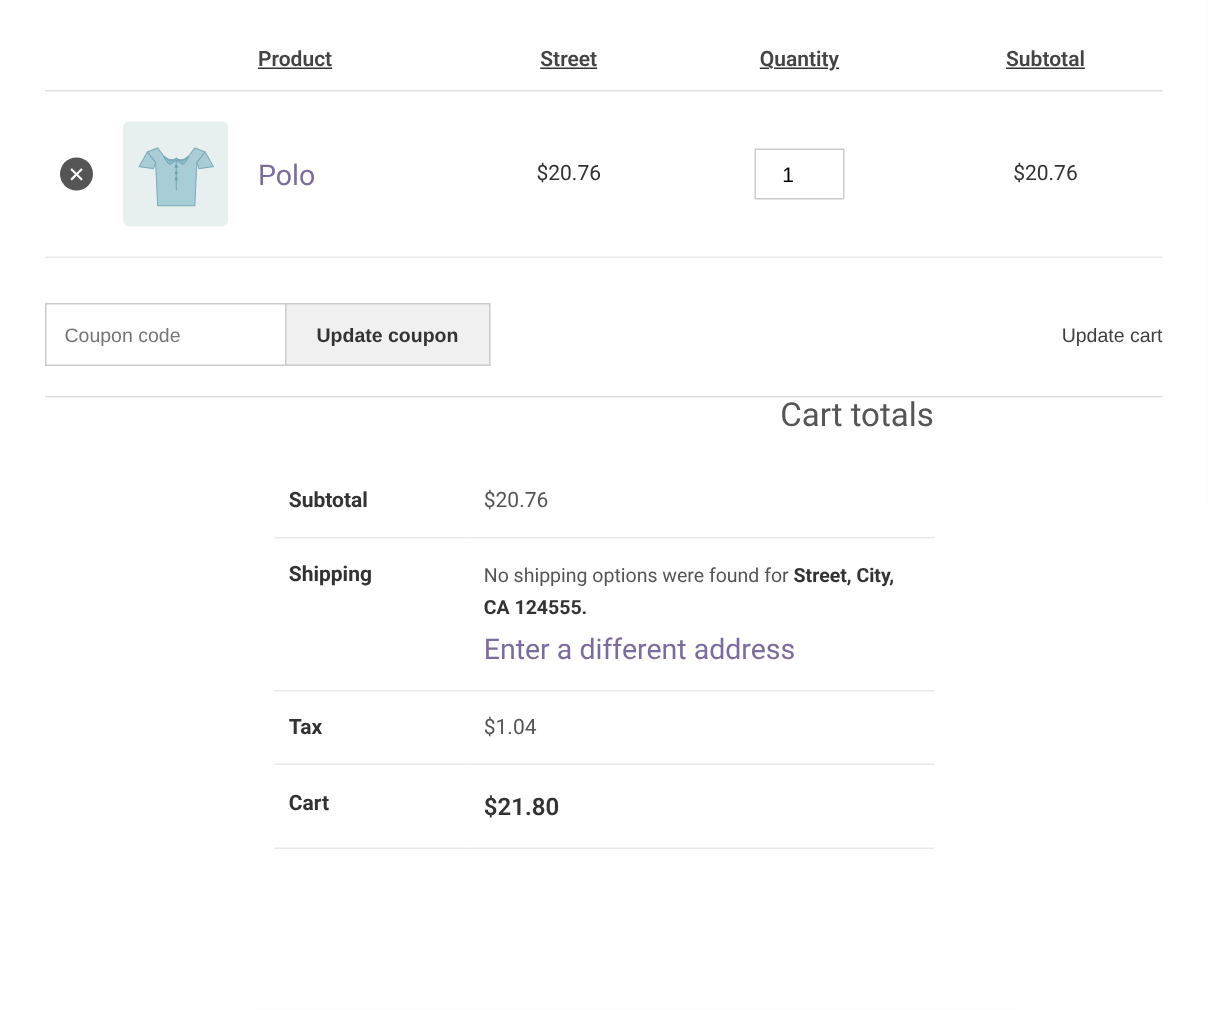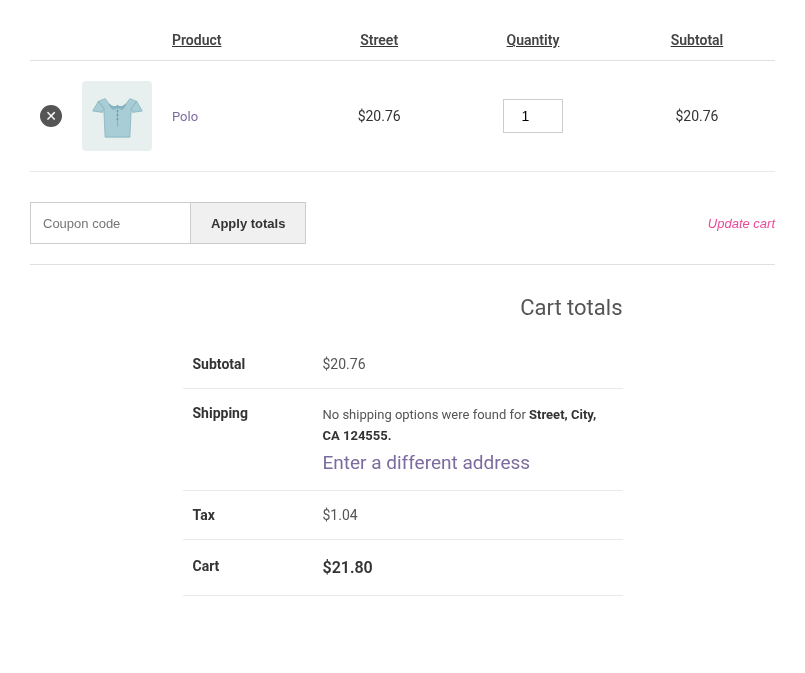--- a/index.html
+++ b/index.html
@@ -79,41 +79,40 @@
       overflow: hidden;
     }
     .polo-svg {
       width: 55px;
       height: 55px;
     }
 
     .product-link {
       color: #7c6b9e;
       text-decoration: none;
-      font-size: 13px;
+      font-size: 19px;
     }
 
     .qty-input {
       width: 60px;
       height: 34px;
       border: 1px solid #ccc;
       text-align: center;
       font-size: 14px;
       padding: 4px;
       outline: none;
     }
 
     
     .coupon-row {
       display: flex;
       align-items: center;
       justify-content: space-between;
       padding: 10px 0 20px 0;
       border-bottom: 1px solid #e0e0e0;
-      margin-bottom: 30px;
     }
     .coupon-left {
       display: flex;
       gap: 0;
     }
     .coupon-input {
       height: 42px;
       width: 160px;
       border: 1px solid #ccc;
       padding: 0 12px;
@@ -129,24 +128,23 @@
       border: 1px solid #ccc;
       font-size: 13px;
       font-weight: 600;
       color: #333;
       cursor: pointer;
     }
 
     .update-cart-btn {
       background: none;
       border: none;
-      color: #ec4899;
+      color: #404040;
       font-size: 13px;
       cursor: pointer;
-      font-style: italic;
     }
 
     
     .cart-totals {
       max-width: 440px;
       margin: 0 auto;
     }
     .cart-totals-title {
       text-align: right;
       font-size: 22px;
@@ -254,21 +252,21 @@
         <td class="col-subtotal">
           <span>$20.76</span>
         </td>
       </tr>
     </tbody>
   </table>
 
   <div class="coupon-row">
     <div class="coupon-left">
       <input class="coupon-input" type="text" placeholder="Coupon code" style="">
-      <button class="apply-coupon-btn">Apply totals</button>
+      <button class="apply-coupon-btn">Update coupon</button>
     </div>
     <button class="update-cart-btn">Update cart</button>
   </div>
 
   <div class="cart-totals">
     <h2 class="cart-totals-title">Cart totals</h2>
 
     <table class="totals-table">
       <tbody>
         <tr>

